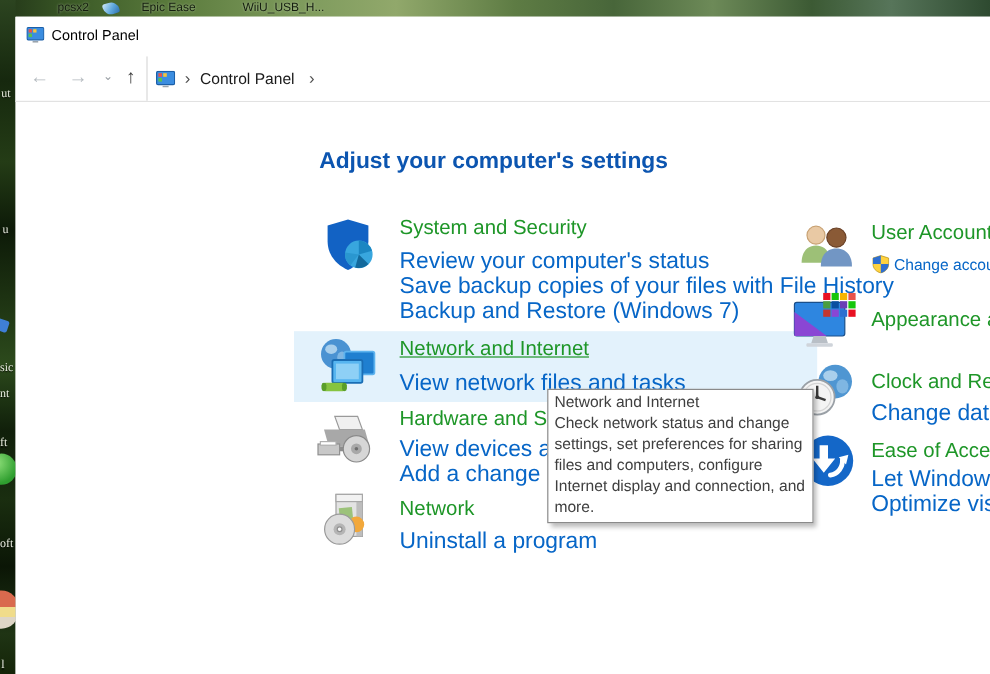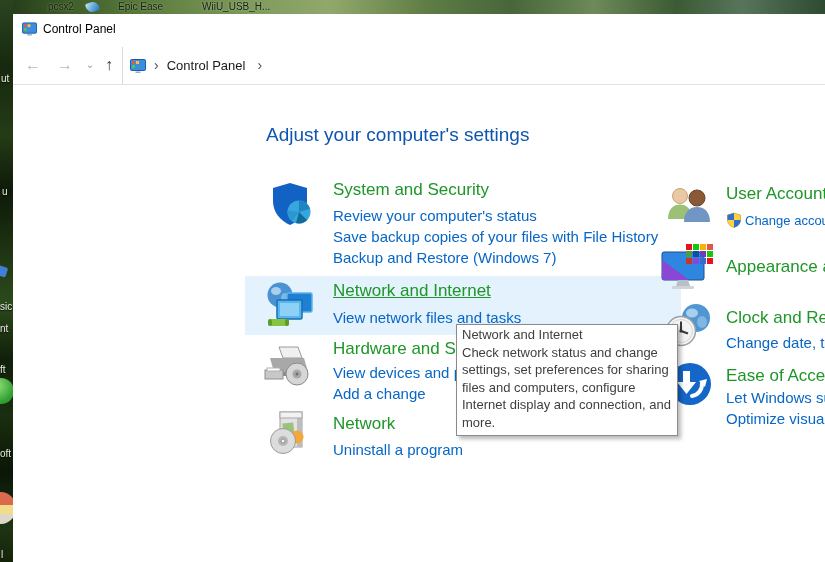--- a/index.html
+++ b/index.html
@@ -13,20 +13,21 @@
   
   .desk-top {
     position:absolute; left:0; top:0; width:825px; height:14px; overflow:hidden;
     background:linear-gradient(90deg,#223618 0%,#3d5c28 8%,#5c7c3e 18%,#7d9a5c 30%,
       #91a86b 40%,#5e7c44 52%,#48663a 62%,#6d8a58 72%,#3c5a34 82%,#57755a 90%,#2e4a30 100%);
   }
   .desk-left {
     position:absolute; left:0; top:0; width:13px; height:562px; overflow:hidden;
     background:linear-gradient(180deg,#2c4420 0%,#16280e 12%,#243c16 24%,#0d1a08 34%,
       #1d3212 44%,#2c4a1c 54%,#101f0a 64%,#1a2e10 74%,#0b1606 84%,#1f3414 94%,#142408 100%);
+    font-family:Liberation Serif, serif;
   }
   .desk-label {
     position:absolute; font-size:10px; color:#141d0e; white-space:nowrap;
     text-shadow:0 0 2px rgba(235,245,220,.55);
   }
   .desk-frag {
     position:absolute; font-size:10px; color:#e8ecdf; white-space:nowrap;
     text-shadow:0 1px 1px rgba(0,0,0,.8);
   }
   .frag-circle { position:absolute; border-radius:50%; }
@@ -60,31 +61,31 @@
   .nav-up      { left:85px; color:#3b3b3b; }
   .addressbar { position:absolute; left:109px; top:2px; height:37px; right:0;
     border-left:1px solid #dadada; display:flex; align-items:center; background:#fff; }
   .addr-icon { margin-left:7px; display:inline-flex; }
   .addr-sep { color:#4f4f4f; font-size:14px; margin:0 8px 2px 8px; }
   .addr-crumb { font-size:13px; color:#1a1a1a; }
   .addr-sep2 { margin-left:12px; }
 
   
   .content { position:absolute; inset:0; }
-  .page-heading { position:absolute; left:253px; top:110px; font-size:19px; font-weight:400;
+  .page-heading { position:absolute; left:253px; top:110px; font-size:19px; font-weight:700;
     color:#0c55b0; white-space:nowrap; }
 
   .hl-row { position:absolute; left:232px; top:262px; width:436px; height:59px;
     background:#e3f2fc; }
 
   .cat-icon { position:absolute; }
   .cat-name { position:absolute; font-size:17px; font-weight:400; color:#1e9628;
     white-space:nowrap; cursor:pointer; }
   .cat-name.hovered { text-decoration:underline; }
-  .cat-link { position:absolute; font-size:15px; color:#0766c7; white-space:nowrap; cursor:pointer; }
+  .cat-link { position:absolute; font-size:19px; color:#0766c7; white-space:nowrap; cursor:pointer; }
   .uac-row { position:absolute; display:flex; align-items:center; gap:3px; }
   .uac-row .cat-link-inline { font-size:13px; color:#0766c7; white-space:nowrap; cursor:pointer; }
 
   .tooltip { position:absolute; left:443px; top:310px; width:222px; z-index:10;
     background:#ffffff; border:1px solid #8a8a8a; box-shadow:3px 3px 4px rgba(0,0,0,.28);
     padding:1px 5px 3px 5px; font-size:13px; line-height:17.6px; color:#3f3f3f; }
   .tooltip .tt-body { white-space:pre; display:block; }
 
   svg { display:block; }
 </style>

